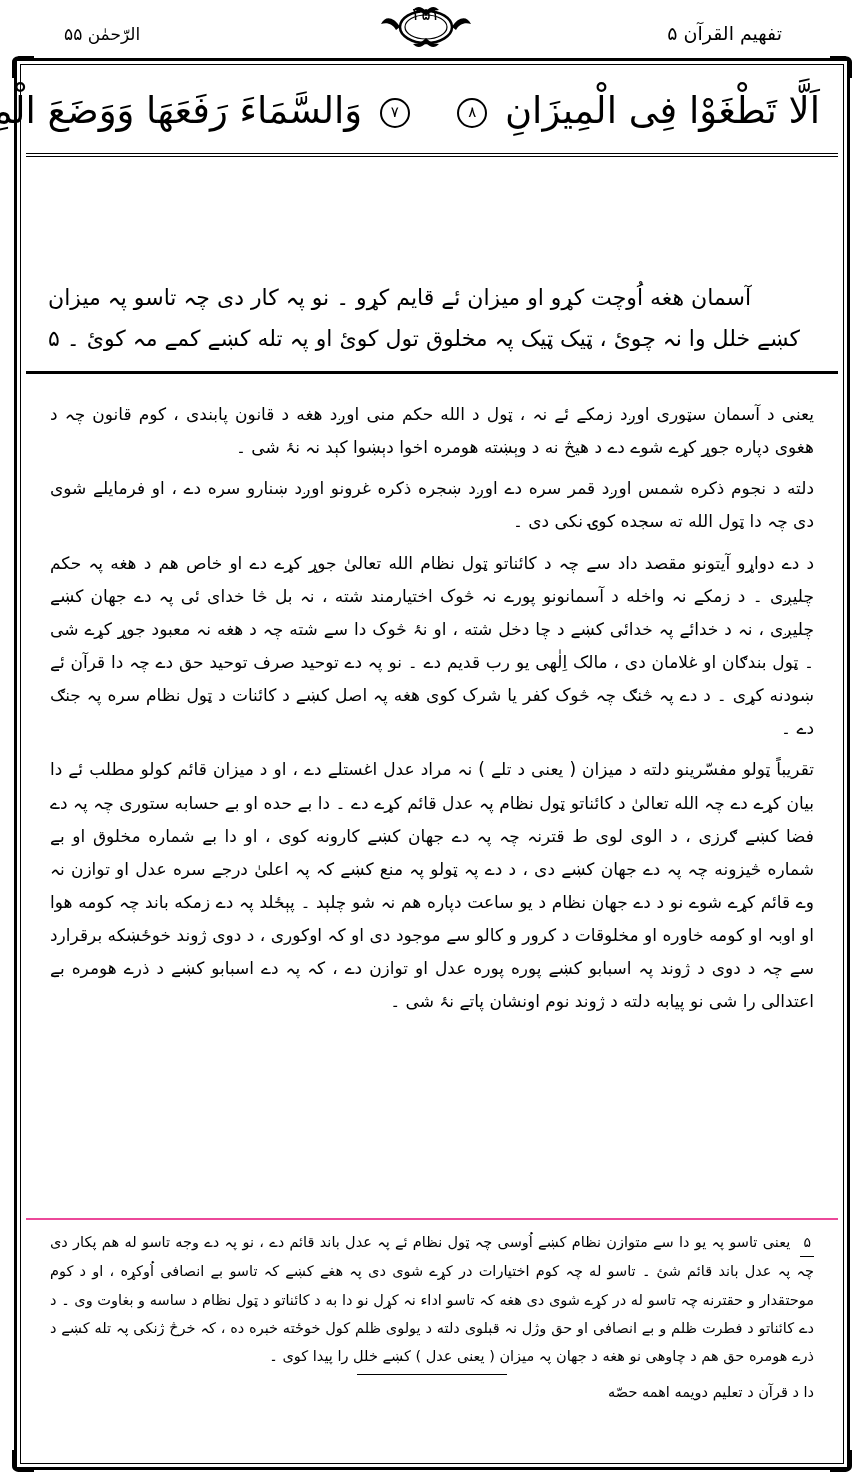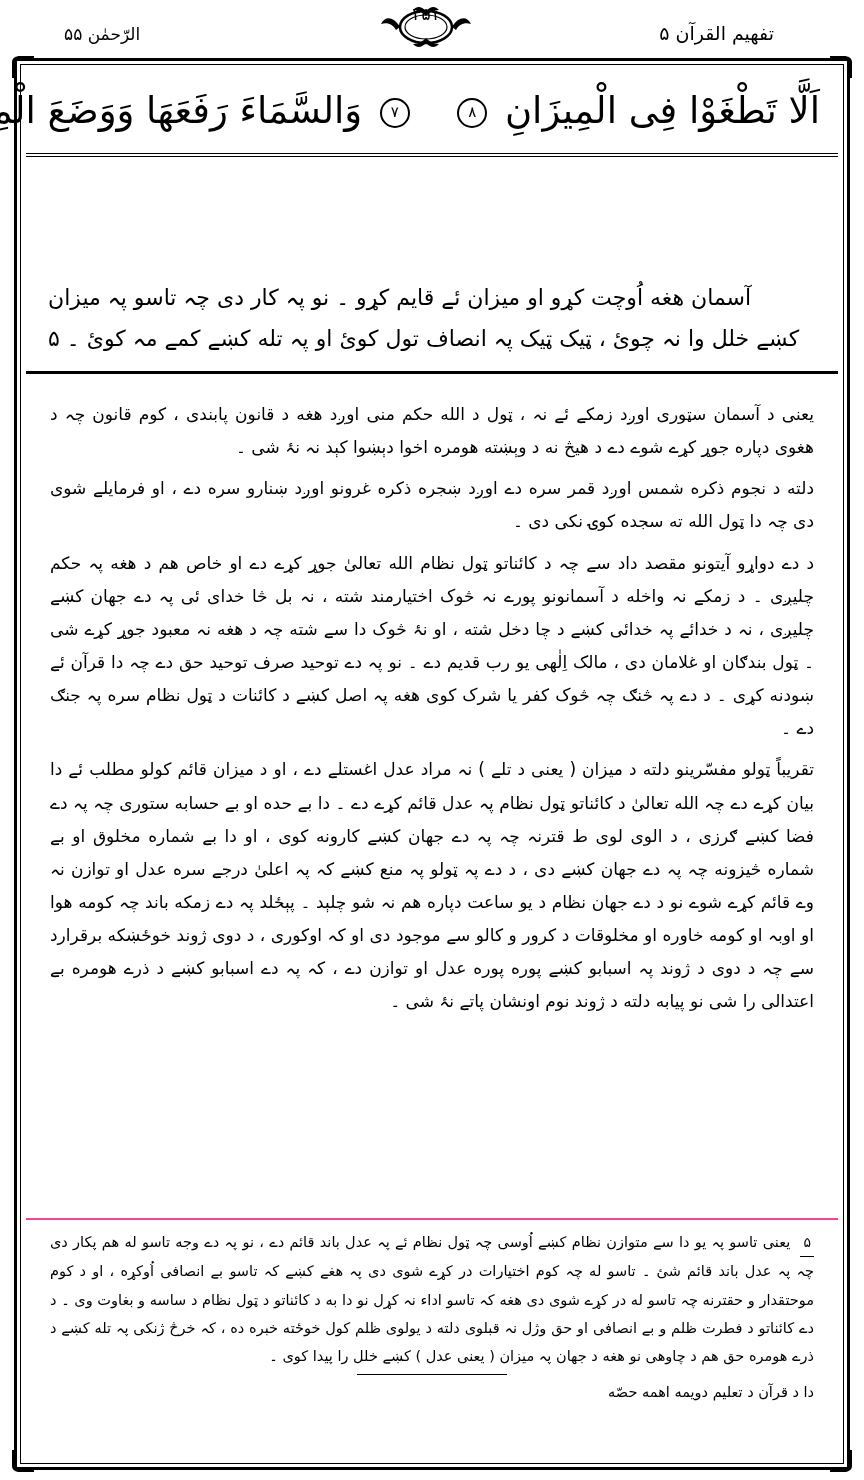--- a/index.html
+++ b/index.html
@@ -32,21 +32,21 @@
     left: 64px;
     top: 24px;
     font-family: "DejaVu Sans", sans-serif;
     font-size: 17px;
     direction: rtl;
     color: #000;
     white-space: nowrap;
   }
   .header-right {
     position: absolute;
-    right: 78px;
+    right: 70px;
     top: 22px;
     font-family: "DejaVu Sans", sans-serif;
     font-size: 19px;
     direction: rtl;
     color: #000;
     white-space: nowrap;
   }
   .page-number-ornament {
     position: absolute;
     left: 50%;
@@ -257,21 +257,21 @@
       <span class="ayah-marker">٨</span>
       <span>&nbsp;</span>
       <span class="ayah-marker">٧</span>
       <span>وَالسَّمَاءَ رَفَعَهَا وَوَضَعَ الْمِيزَانَ</span>
     </div>
   </div>
 
   <div class="translation-block">
     <div class="translation-line">آسمان هغه اُوچت کړو او میزان ئے قایم کړو ۔ نو پہ کار دی چہ تاسو پہ میزان</div>
     <div class="translation-line">
-      <span>کښے خلل وا نہ چوئ ، ټیک ټیک پہ انصاف تول کوئ او پہ تله کښے کمے مہ کوئ ۔</span>
+      <span>کښے خلل وا نہ چوئ ، ټیک ټیک پہ مخلوق تول کوئ او پہ تله کښے کمے مہ کوئ ۔</span>
       <span class="note-marker">۵</span>
     </div>
   </div>
 
   <div class="commentary">
     <p class="para">یعنی د آسمان سټوری اوږد زمکے ئے نہ ، ټول د الله حکم منی اوږد هغه د قانون پابندی ، کوم قانون چہ د هغوی دپاره جوړ کړے شوے دے د هیڅ نه د وېښته هومره اخوا دېښوا کېد نہ نۂ شی ۔</p>
     <p class="para">دلته د نجوم ذکره شمس اوږد قمر سره دے اوږد ښجره ذکره غرونو اوږد ښنارو سره دے ، او فرمایلے شوی دی چہ دا ټول الله ته سجده کوۍ نکی دی ۔</p>
     <p class="para">د دے دواړو آیتونو مقصد داد سے چہ د کائناتو ټول نظام الله تعالیٰ جوړ کړے دے او خاص هم د هغه پہ حکم چلیږی ۔ د زمکے نہ واخله د آسمانونو پورے نہ څوک اختیارمند شته ، نہ بل څا خدای ئی پہ دے جهان کښے چلیږی ، نہ د خدائے پہ خدائی کښے د چا دخل شته ، او نۂ څوک دا سے شته چہ د هغه نہ معبود جوړ کړے شی ۔ ټول بندګان او غلامان دی ، مالک اِلٰهی یو رب قدیم دے ۔ نو پہ دے توحید صرف توحید حق دے چہ دا قرآن ئے ښودنه کړی ۔ د دے پہ څنګ چہ څوک کفر یا شرک کوی هغه پہ اصل کښے د کائنات د ټول نظام سره پہ جنګ دے ۔</p>
     <p class="para">تقریباً ټولو مفسّرینو دلته د میزان ( یعنی د تلے ) نہ مراد عدل اغستلے دے ، او د میزان قائم کولو مطلب ئے دا بیان کړے دے چہ الله تعالیٰ د کائناتو ټول نظام پہ عدل قائم کړے دے ۔ دا بے حده او بے حسابه ستوری چہ پہ دے فضا کښے ګرزی ، د الوی لوی ط قترنہ چہ پہ دے جهان کښے کارونه کوی ، او دا بے شماره مخلوق او بے شماره څیزونه چہ پہ دے جهان کښے دی ، د دے پہ ټولو پہ منع کښے کہ پہ اعلیٰ درجے سره عدل او توازن نہ وے قائم کړے شوے نو د دے جهان نظام د یو ساعت دپاره هم نہ شو چلېد ۔ پېځلد پہ دے زمکه باند چہ کومه هوا او اوبہ او کومه خاوره او مخلوقات د کرور و کالو سے موجود دی او کہ اوکوری ، د دوی ژوند خوځښکه برقرارد سے چہ د دوی د ژوند پہ اسبابو کښے پوره پوره عدل او توازن دے ، کہ پہ دے اسبابو کښے د ذرے هومره بے اعتدالی را شی نو پیابه دلته د ژوند نوم اونشان پاتے نۂ شی ۔</p>
     <p class="para"></p>

